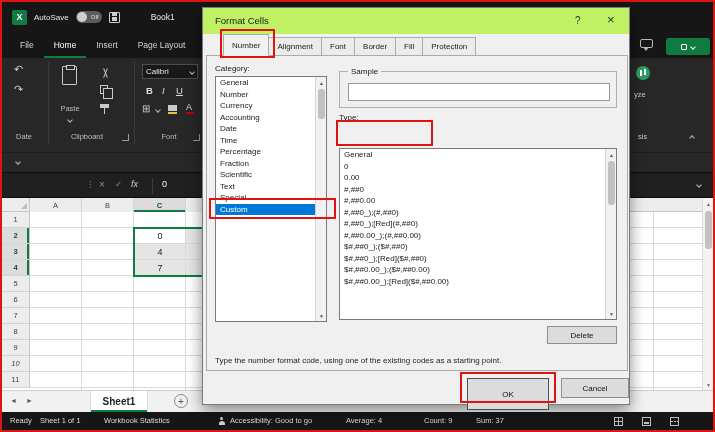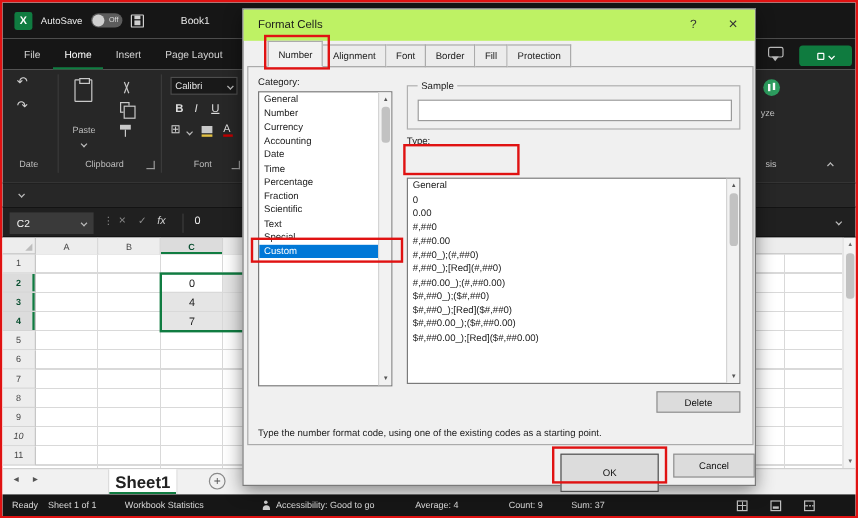--- a/index.html
+++ b/index.html
@@ -90,21 +90,21 @@
   .active-cell{position:absolute;background:#fff}
   .cellv{position:absolute;width:52px;height:16px;display:flex;align-items:center;justify-content:center;font-size:9px;color:#1a1a1a}
   .sel-border{position:absolute;border:2px solid var(--green)}
   .vscrollbar{position:absolute;left:700px;top:196px;width:11px;height:192px;background:#f3f3f3;border-left:1px solid #dcdcdc}
   .sb-arrow{position:absolute;left:0;width:11px;height:11px;font-size:5px;color:#666;display:flex;align-items:center;justify-content:center}
   .sb-thumb{position:absolute;left:2px;width:7px;background:#c2c2c2;border-radius:3px}
 
   
   .sheet-bar{position:absolute;left:0;top:388px;width:100%;height:22px;background:#f1f1f1;border-top:1px solid #d0d0d0}
   .nav{position:absolute;top:6px;font-size:7px;color:#555}
-  .sheet-tab{position:absolute;left:88px;top:0;width:58px;height:21px;background:#fff;border-left:1px solid #dcdcdc;border-right:1px solid #dcdcdc;display:flex;align-items:center;justify-content:center;font-size:14px;font-weight:bold;color:#222;box-shadow:inset 0 -2px 0 var(--green)}
+  .sheet-tab{position:absolute;left:88px;top:0;width:58px;height:21px;background:#fff;border-left:1px solid #dcdcdc;border-right:1px solid #dcdcdc;display:flex;align-items:center;justify-content:center;font-size:10px;font-weight:bold;color:#222;box-shadow:inset 0 -2px 0 var(--green)}
   .add-sheet{position:absolute;left:172px;top:3px;width:14px;height:14px;border:1px solid #8a8a8a;border-radius:50%;display:flex;align-items:center;justify-content:center;font-size:10px;color:#555}
 
   
   .status-bar{position:absolute;left:0;top:410px;width:100%;height:18px;background:#161616;color:#d9d9d9;font-size:7.5px}
   .sb-item{position:absolute;top:0;height:18px;line-height:18px;white-space:nowrap}
   .person-icon{position:absolute;top:5px;width:9px;height:9px}
   .person-icon::before{content:"";position:absolute;left:3px;top:0;width:3px;height:3px;border-radius:50%;background:#cfcfcf}
   .person-icon::after{content:"";position:absolute;left:1.5px;top:4px;width:6px;height:4px;border-radius:3px 3px 0 0;background:#cfcfcf}
   .view-icon{position:absolute;top:4.5px;width:9px;height:9px;border:1px solid #bfbfbf}
   .view-icon.layout::after{content:"";position:absolute;left:1px;bottom:1px;width:5px;height:2px;background:#bfbfbf}
@@ -204,24 +204,20 @@
     <div class="an-icon" style="left:634px;top:8px"></div>
     <div class="rfrag" style="left:632px;top:32px">yze</div>
     <div class="rfrag" style="left:636px;top:74px">sis</div>
     <span class="chev abs up" style="left:688px;top:78px"></span>
   </div>
   <div class="ribbon-strip">
     <span class="chev abs" style="left:14px;top:7px"></span>
   </div>
 
   <div class="formula-bar">
-    <div class="name-box">
-      <span>C2</span>
-      <span class="chev"></span>
-    </div>
     <span class="fb-dots">⋮</span>
     <span class="fb-x">×</span>
     <span class="fb-check">✓</span>
     <span class="fb-fx">fx</span>
     <div class="fb-sep"></div>
     <span class="fb-val">0</span>
     <span class="chev abs" style="left:695px;top:10px"></span>
   </div>
 
   <div class="grid">

